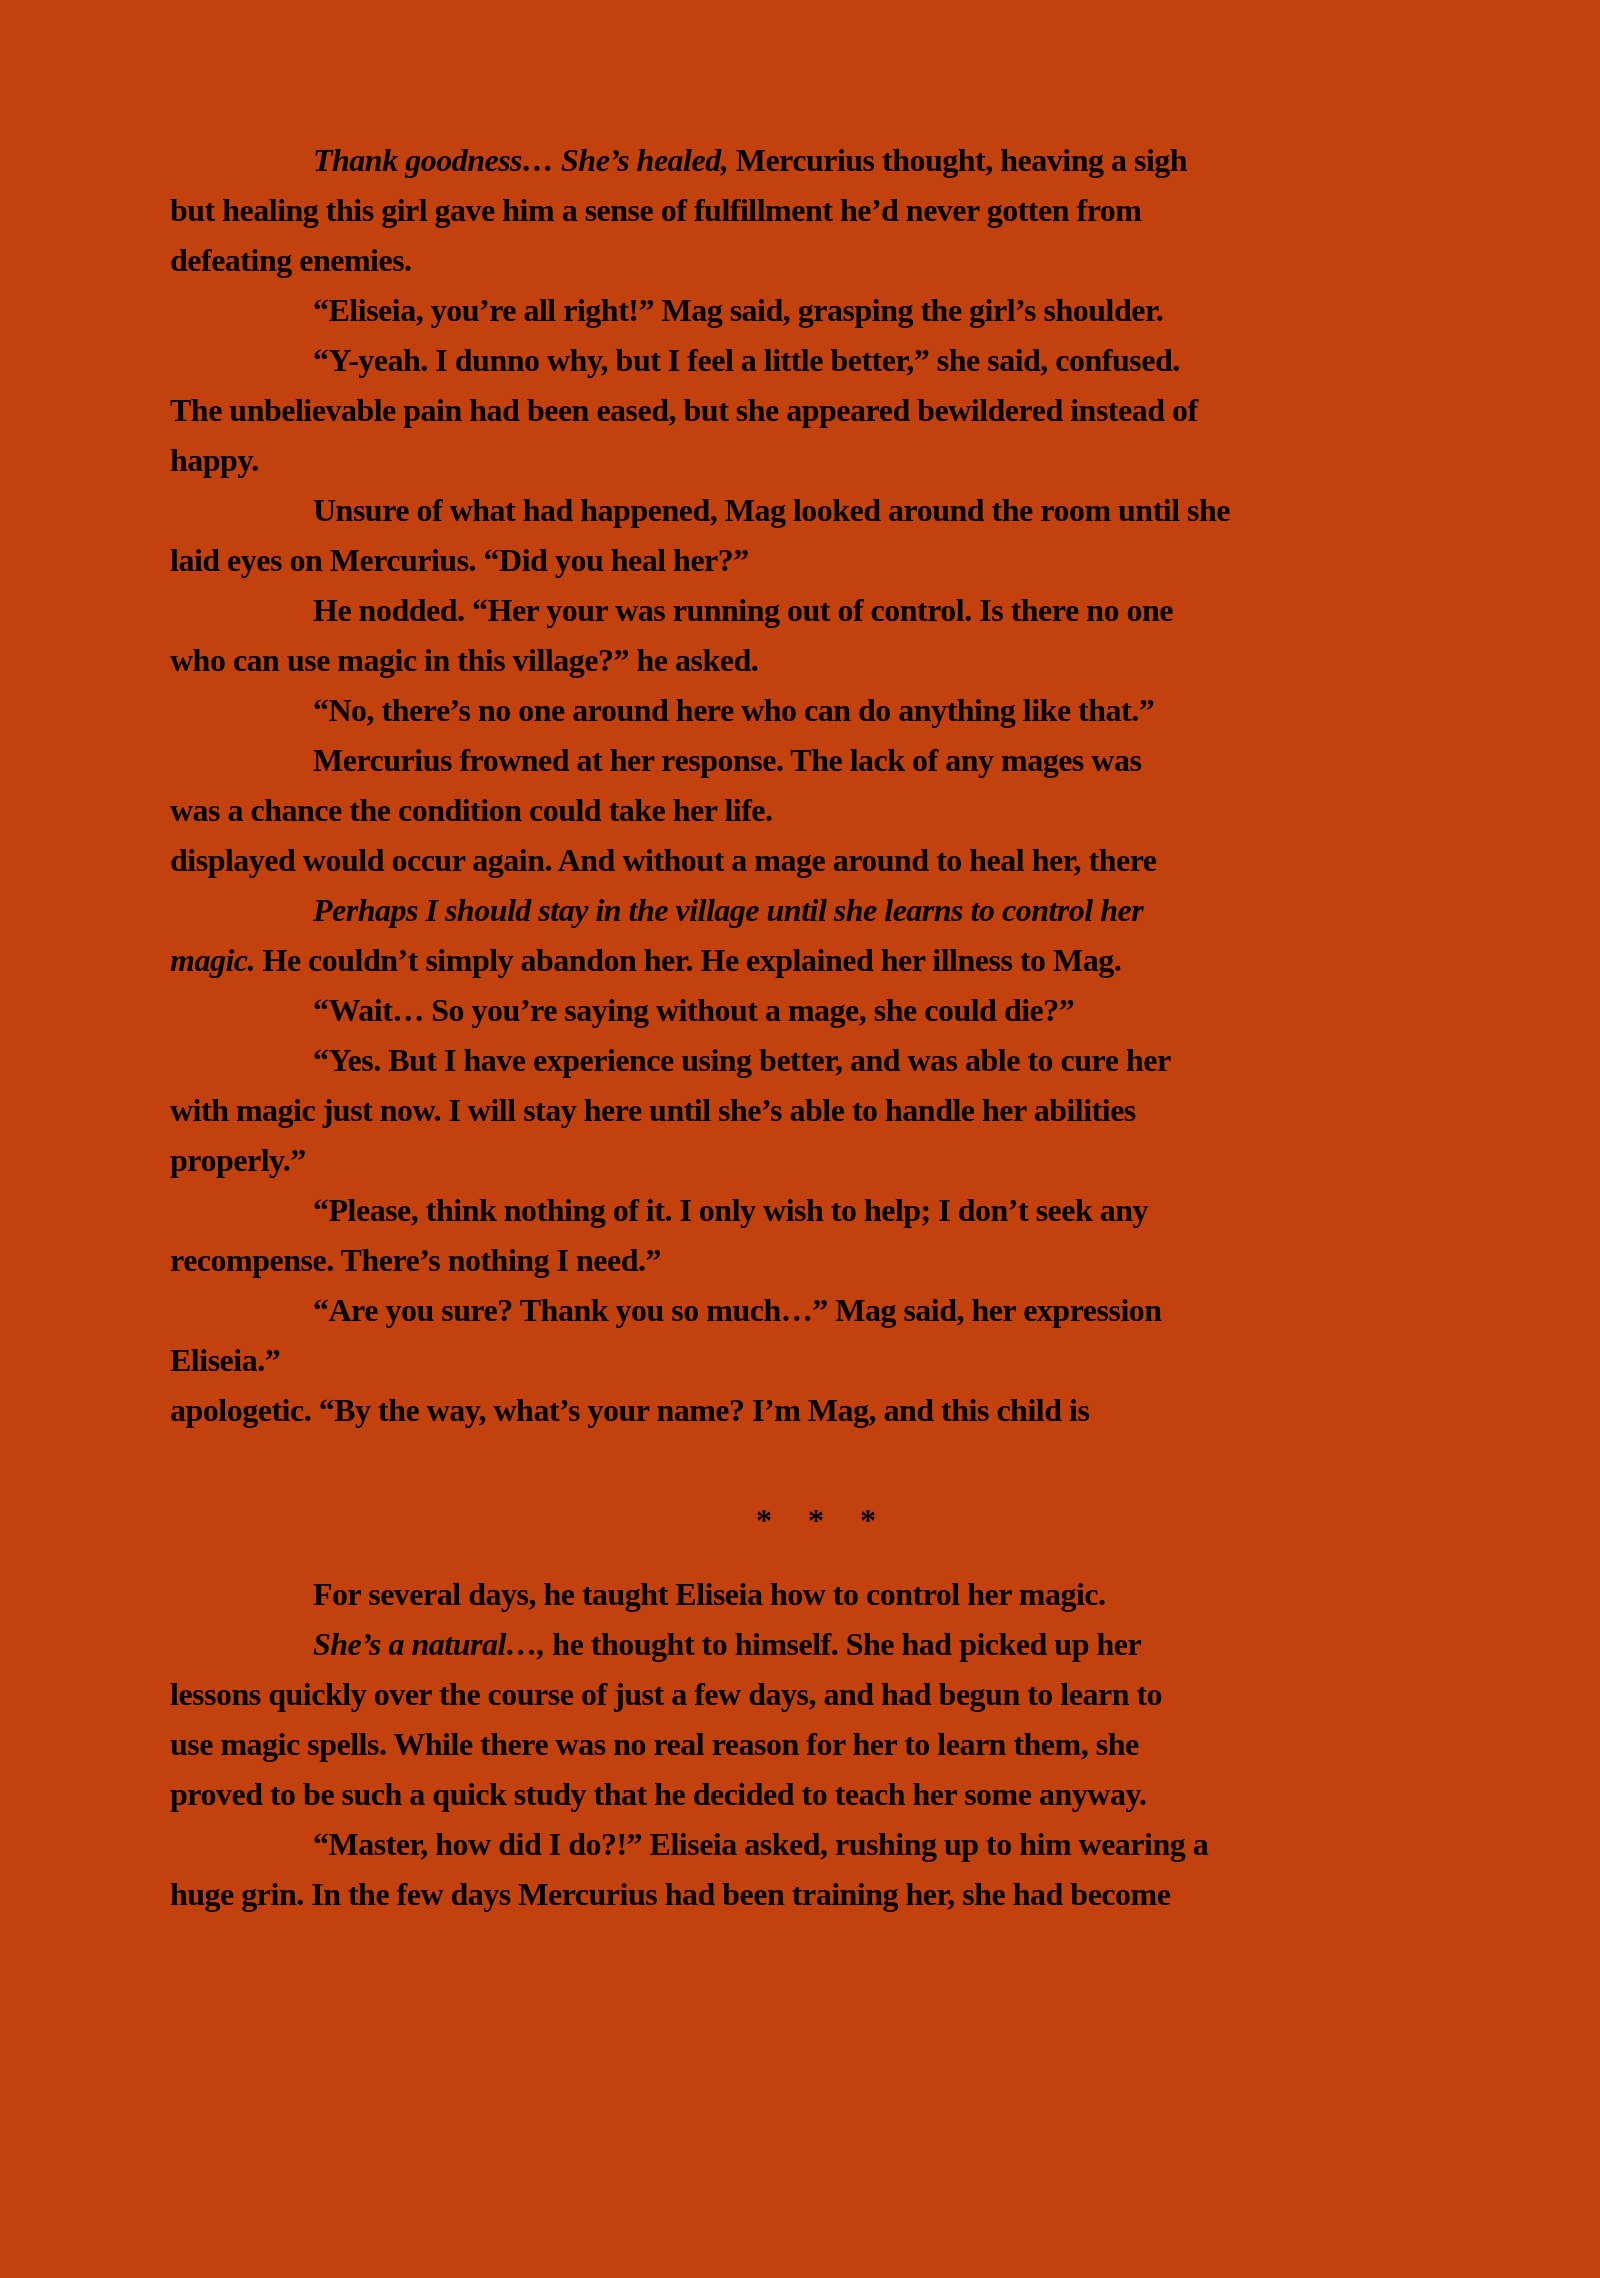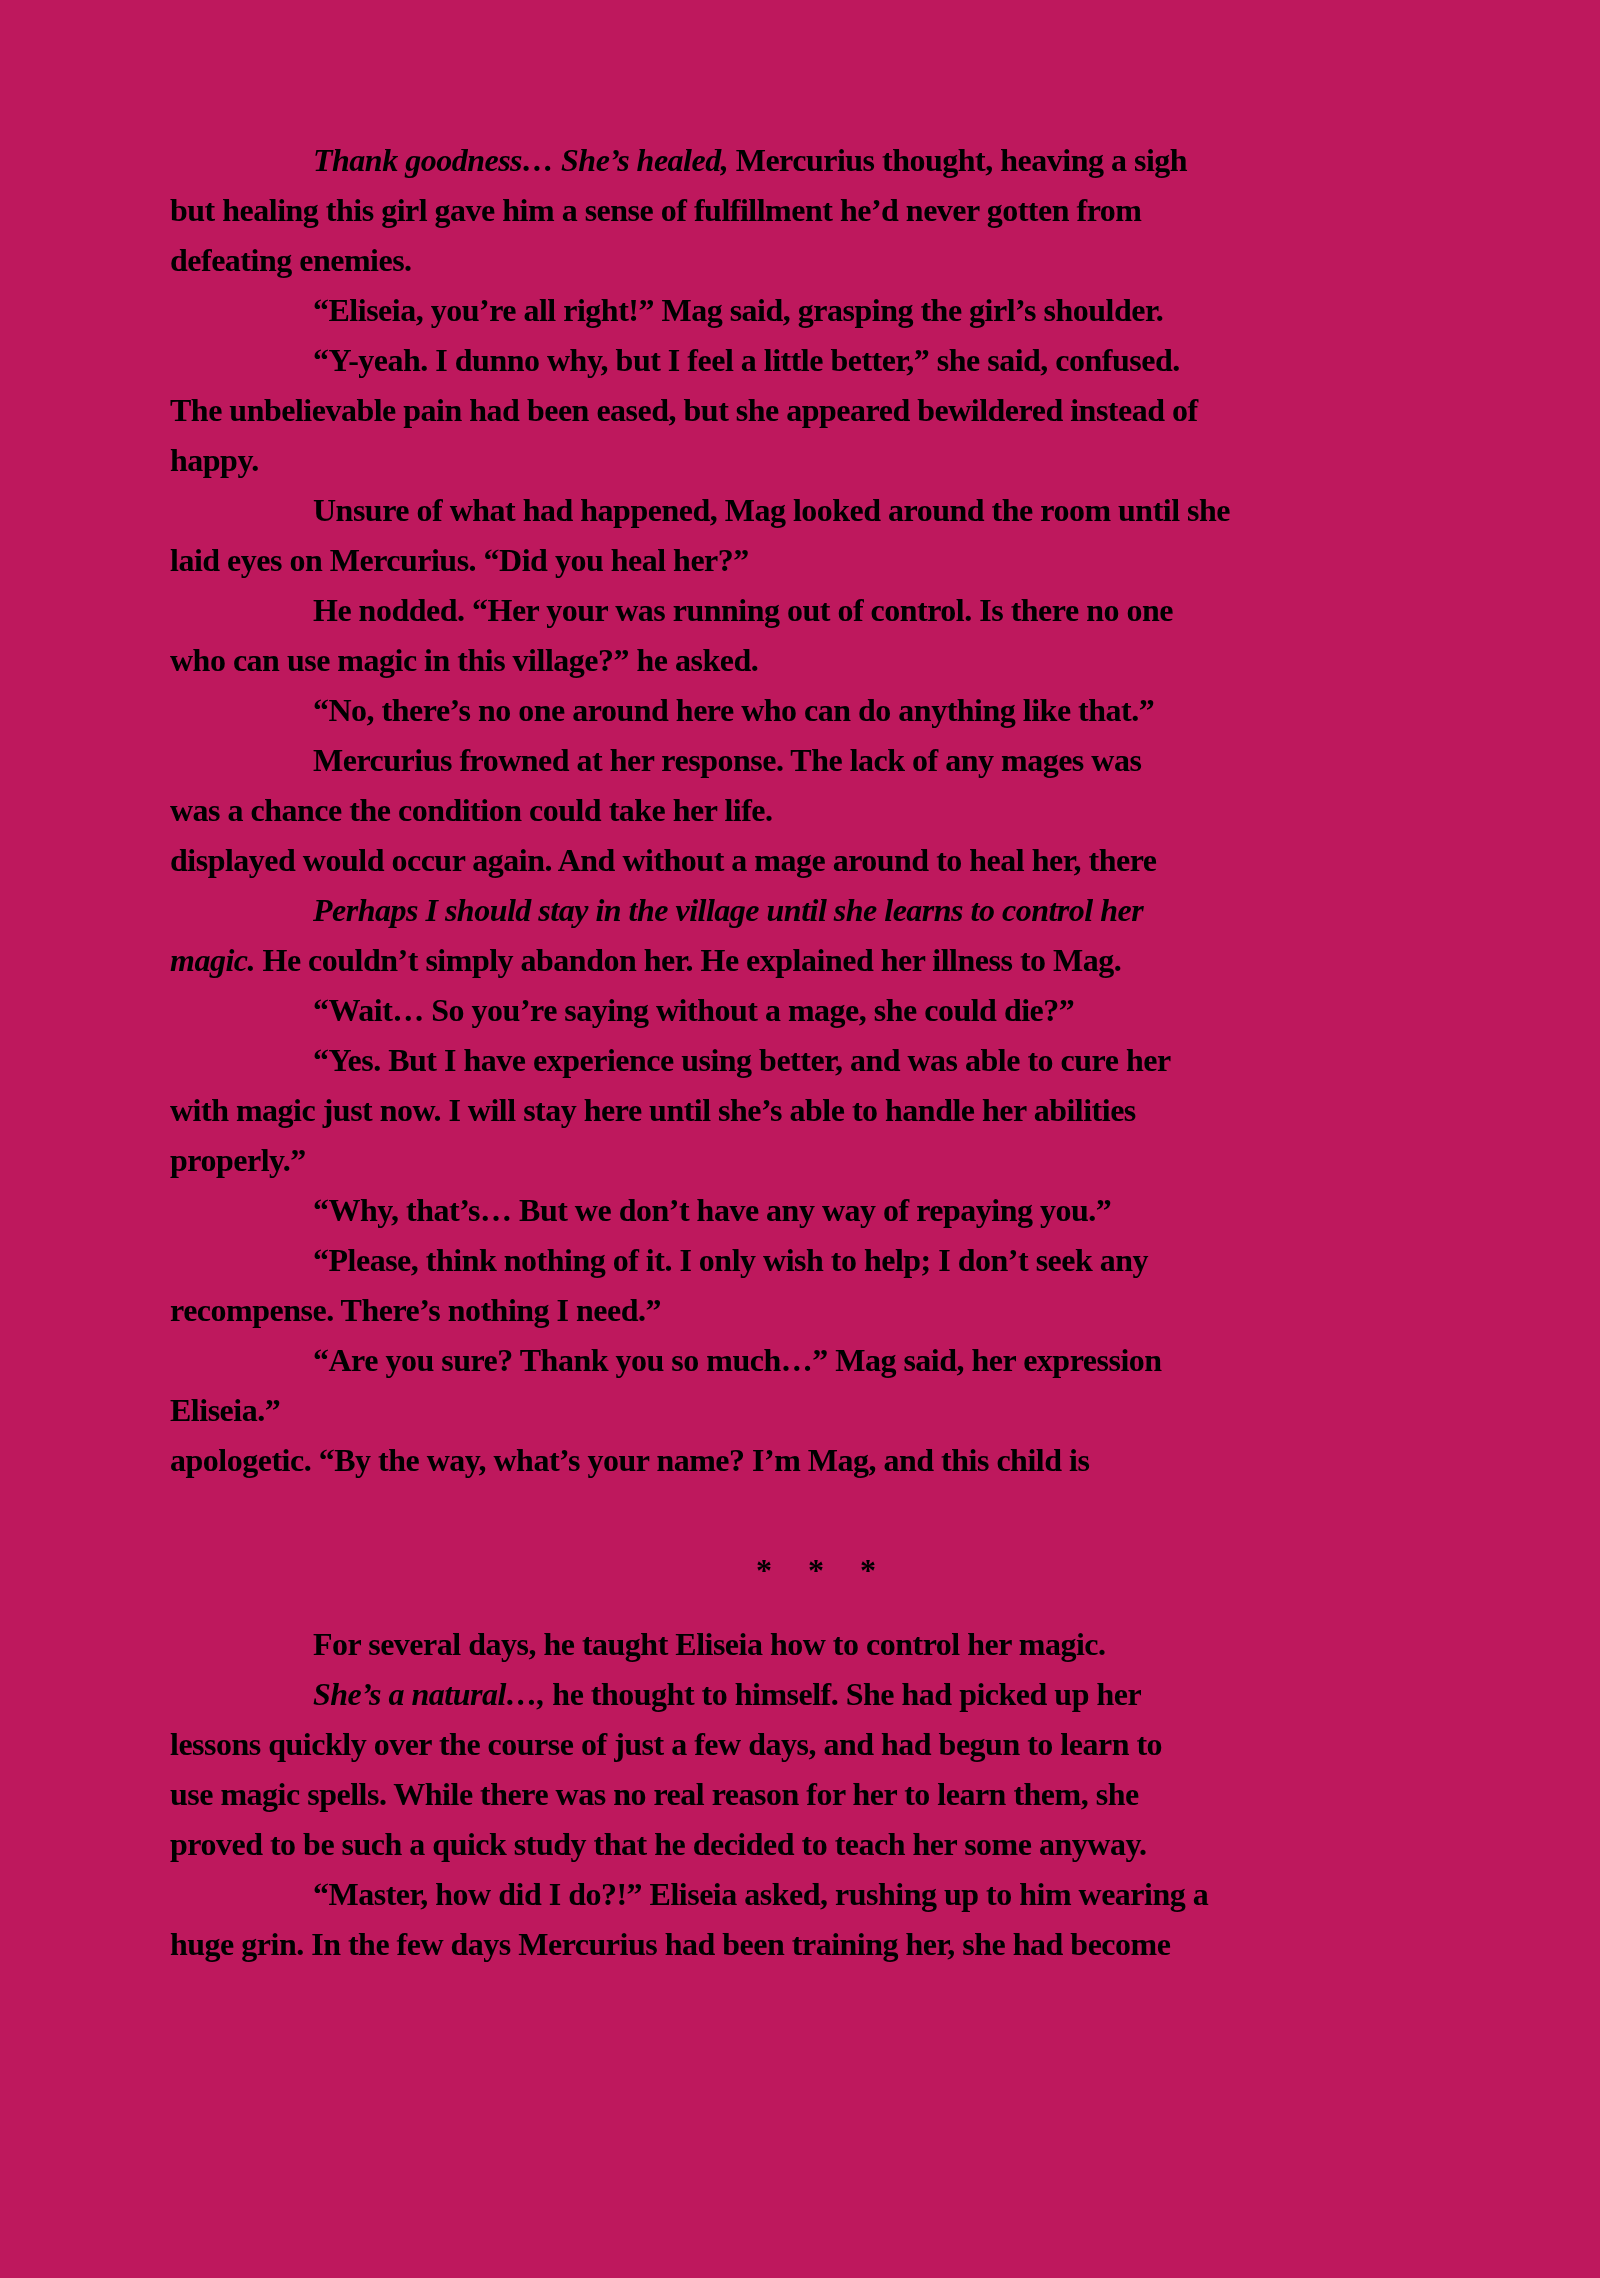--- a/index.html
+++ b/index.html
@@ -10,21 +10,21 @@
     width: 1600px;
     height: 2278px;
     background: #ffffff;
     font-family: "Liberation Serif", serif;
     position: relative;
     overflow: hidden;
   }
   .book-page {
     position: absolute;
     inset: 0;
-    background: #be185d;
+    background: #c2410c;
   }
   .text-col {
     position: absolute;
     left: 170px;
     top: 135px;
     width: 1292px;
     color: #000000;
     font-size: 32px;
     font-weight: 700;
     letter-spacing: -0.5px;
@@ -70,21 +70,20 @@
       <div class="line indent"><span class="rm">“No, there’s no one around here who can do anything like that.”</span></div>
       <div class="line indent"><span class="rm">Mercurius frowned at her response. The lack of any mages was</span></div>
       <div class="line"><span class="rm">was a chance the condition could take her life.</span></div>
       <div class="line"><span class="rm">displayed would occur again. And without a mage around to heal her, there</span></div>
       <div class="line indent"><span class="it">Perhaps I should stay in the village until she learns to control her</span></div>
       <div class="line"><span class="it">magic.</span><span class="rm"> He couldn’t simply abandon her. He explained her illness to Mag.</span></div>
       <div class="line indent"><span class="rm">“Wait… So you’re saying without a mage, she could die?”</span></div>
       <div class="line indent"><span class="rm">“Yes. But I have experience using better, and was able to cure her</span></div>
       <div class="line"><span class="rm">with magic just now. I will stay here until she’s able to handle her abilities</span></div>
       <div class="line"><span class="rm">properly.”</span></div>
-      <div class="line indent"><span class="rm">“Why, that’s… But we don’t have any way of repaying you.”</span></div>
       <div class="line indent"><span class="rm">“Please, think nothing of it. I only wish to help; I don’t seek any</span></div>
       <div class="line"><span class="rm">recompense. There’s nothing I need.”</span></div>
       <div class="line indent"><span class="rm">“Are you sure? Thank you so much…” Mag said, her expression</span></div>
       <div class="line"><span class="rm">Eliseia.”</span></div>
       <div class="line"><span class="rm">apologetic. “By the way, what’s your name? I’m Mag, and this child is</span></div>
       <div class="separator">* * *</div>
       <div class="line indent"><span class="rm">For several days, he taught Eliseia how to control her magic.</span></div>
       <div class="line indent"><span class="it">She’s a natural…,</span><span class="rm"> he thought to himself. She had picked up her</span></div>
       <div class="line"><span class="rm">lessons quickly over the course of just a few days, and had begun to learn to</span></div>
       <div class="line"><span class="rm">use magic spells. While there was no real reason for her to learn them, she</span></div>

